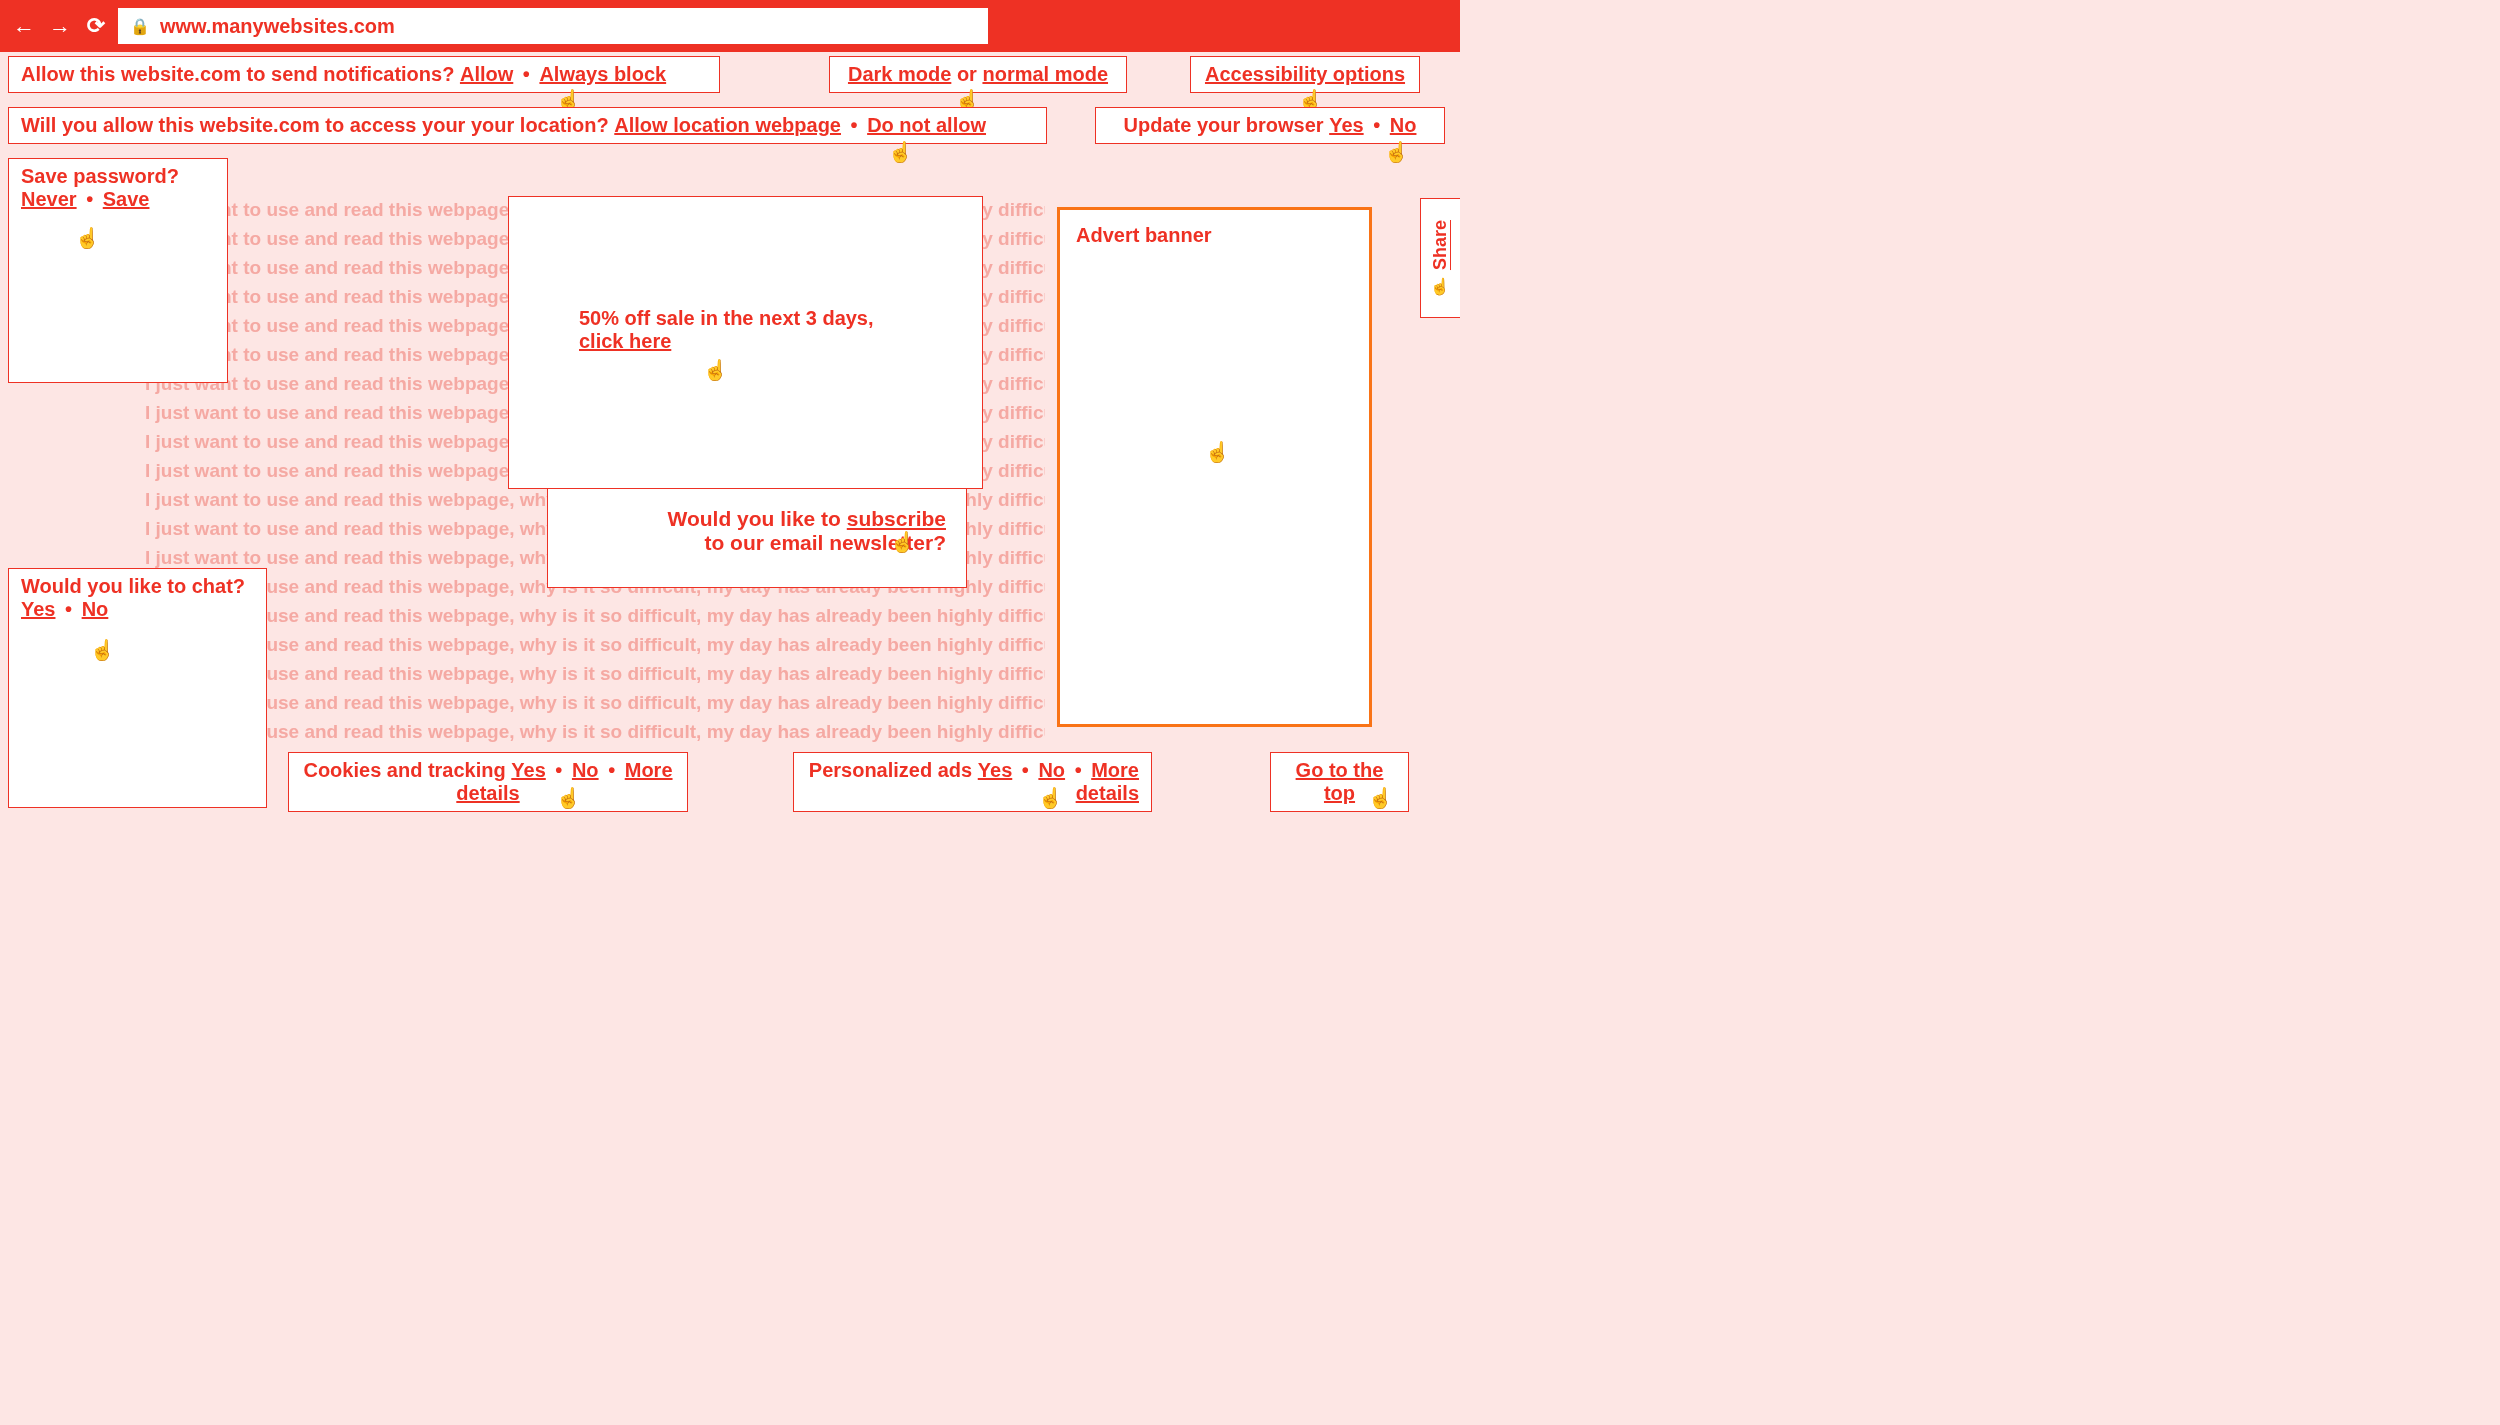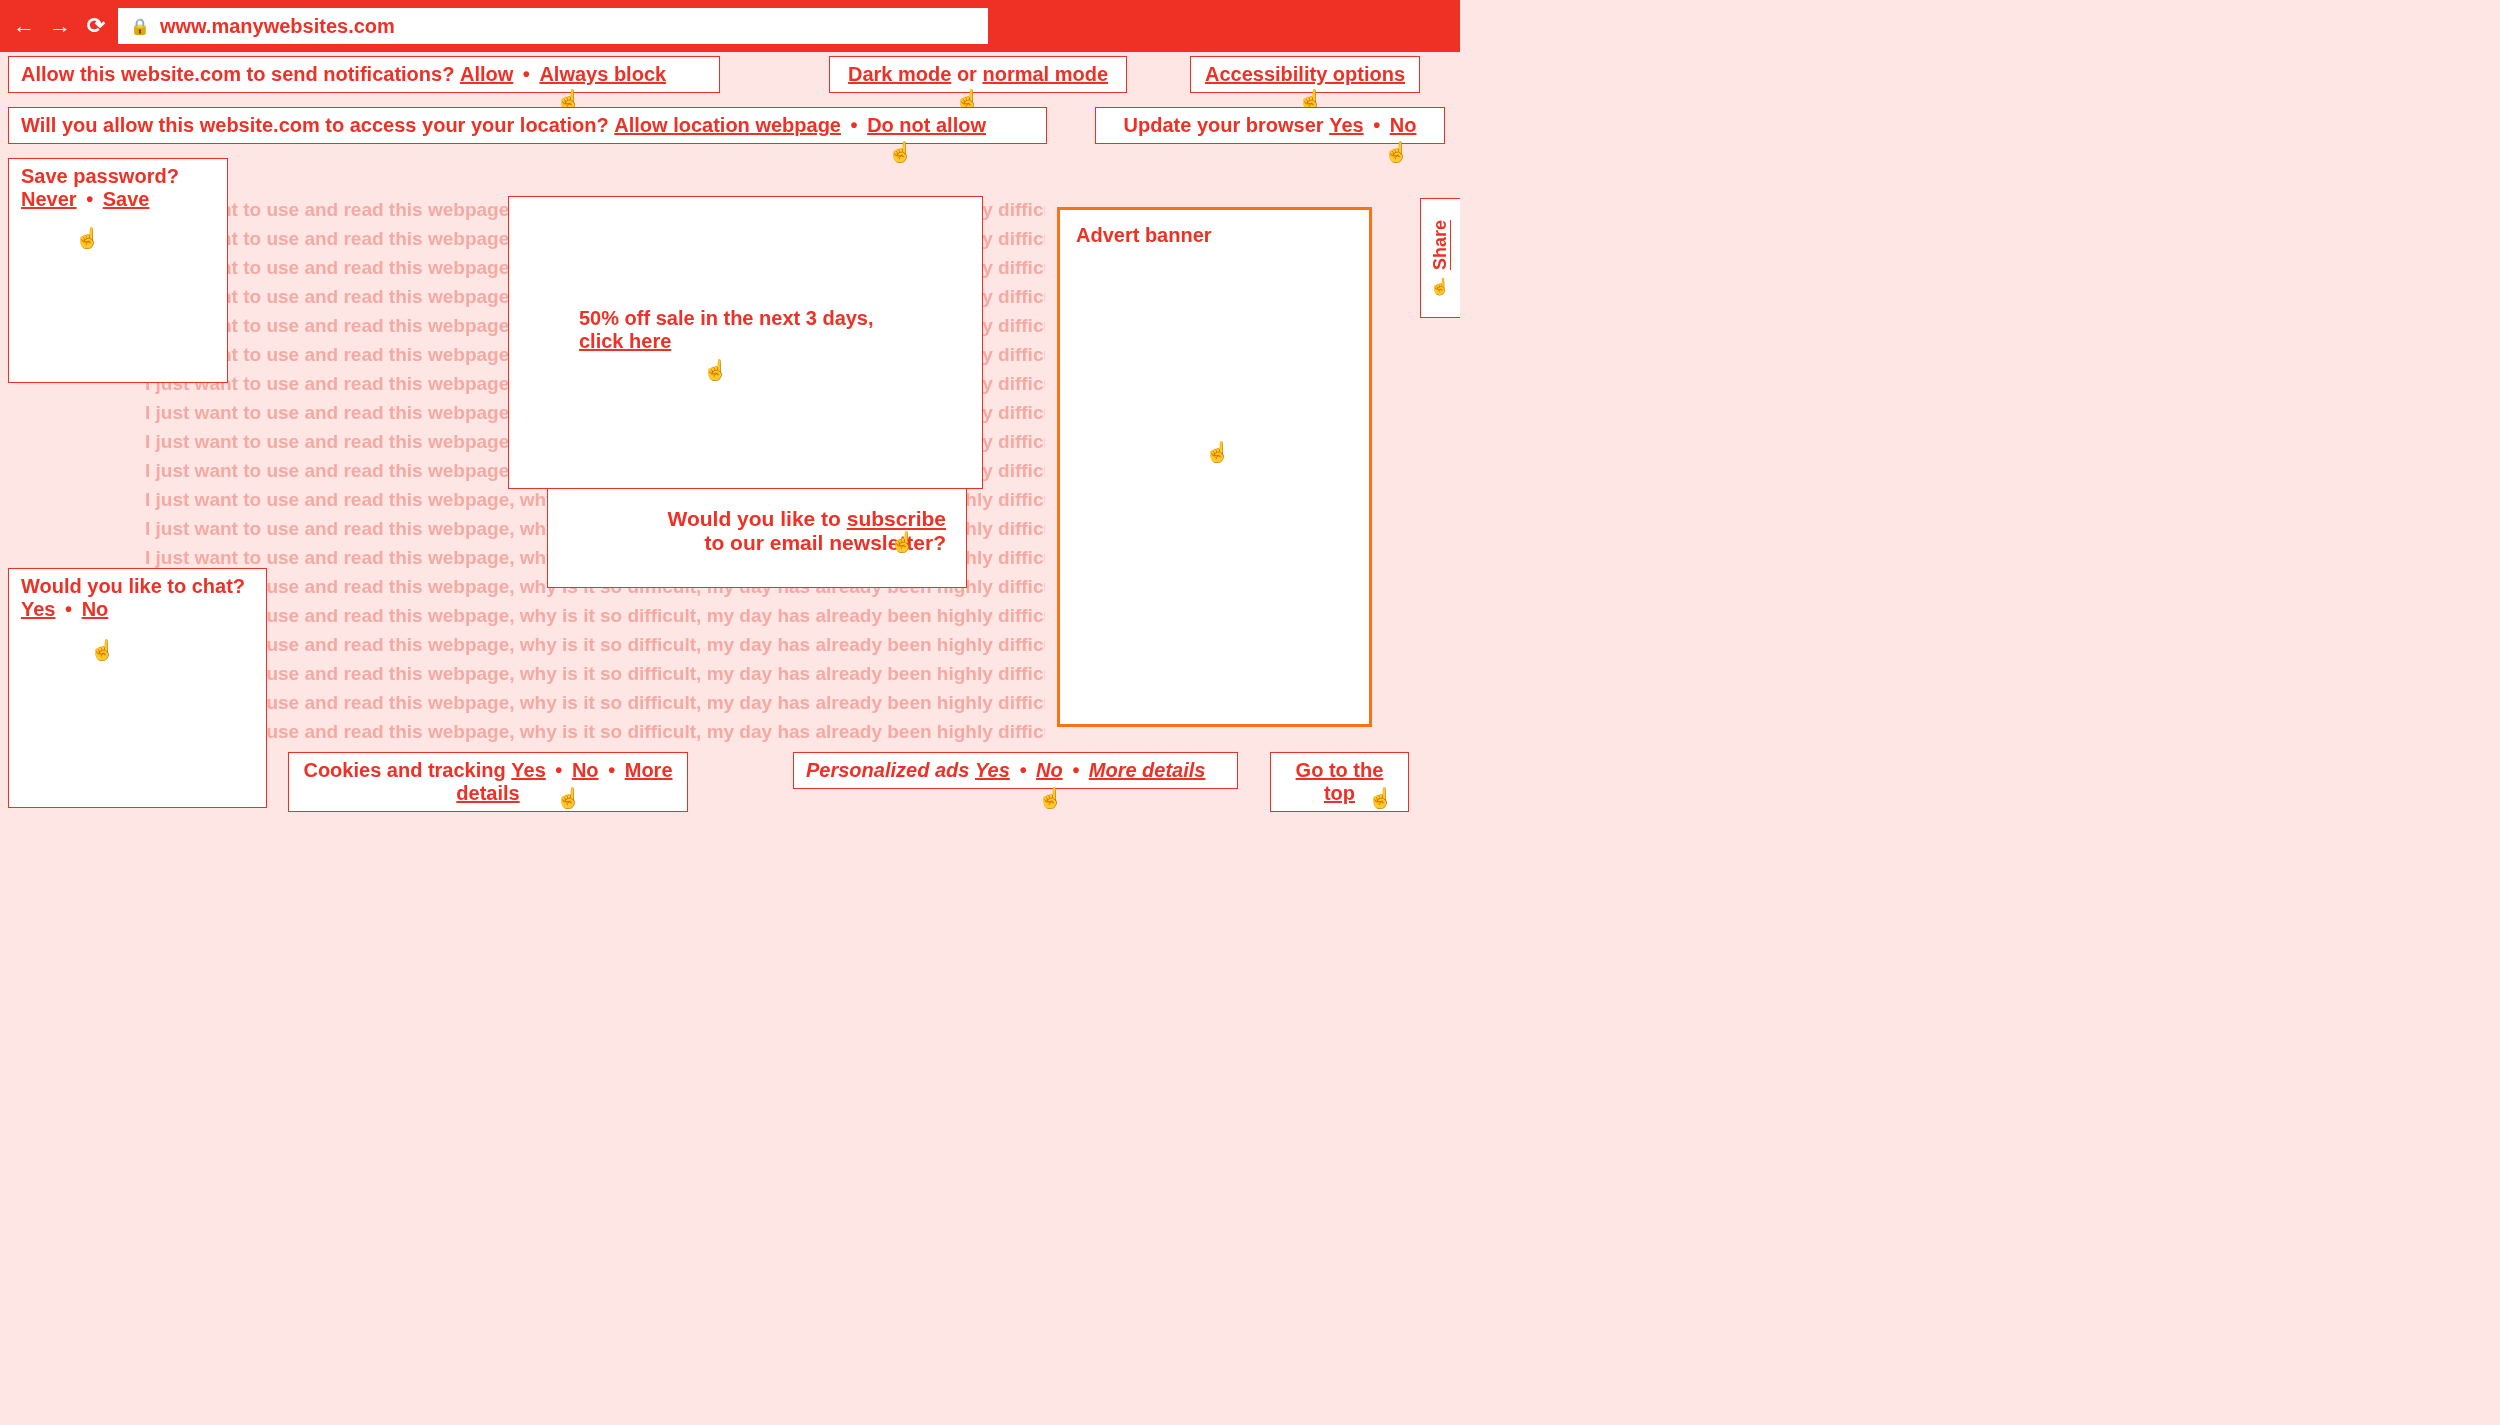--- a/index.html
+++ b/index.html
@@ -231,21 +231,21 @@
 <div class="popup" style="top:752px;left:288px;width:400px;text-align:center;">
   <span>Cookies and tracking </span>
   <a class="link">Yes</a>
   <span class="sep">•</span>
   <a class="link">No</a>
   <span class="sep">•</span>
   <a class="link">More details</a>
 </div>
 <span class="cursor-icon" style="top:786px;left:556px;">☝</span>
 
-<div class="popup" style="top:752px;left:793px;width:445px;text-align:left;font-style:italic;">
+<div class="popup" style="top:752px;left:793px;width:359px;text-align:right;">
   <span>Personalized ads </span>
   <a class="link">Yes</a>
   <span class="sep">•</span>
   <a class="link">No</a>
   <span class="sep">•</span>
   <a class="link">More details</a>
 </div>
 <span class="cursor-icon" style="top:786px;left:1038px;">☝</span>
 
 <div class="popup" style="top:752px;left:1270px;width:139px;text-align:center;">

